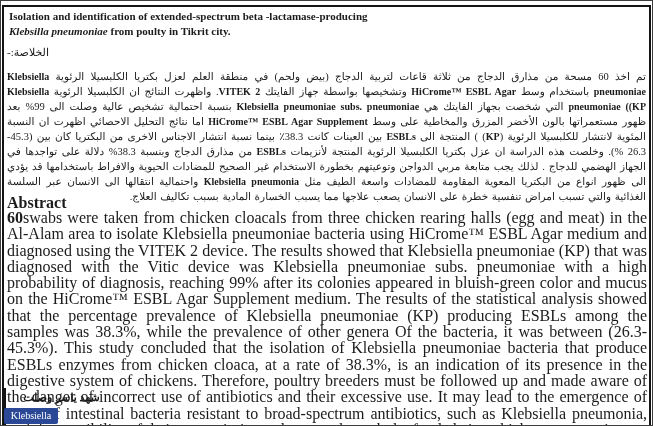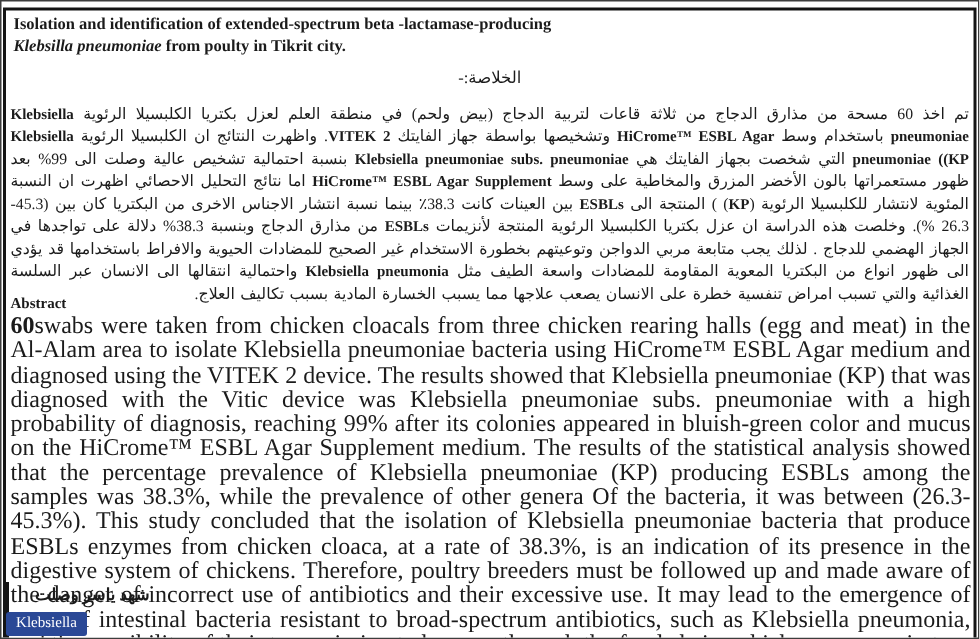--- a/index.html
+++ b/index.html
@@ -40,36 +40,36 @@
   .num-cell{
     width:25px;flex:0 0 25px;
     text-align:right;
     font-weight:bold;font-size:13px;line-height:16px;
     color:#14532d;
     padding-top:1px;
   }
   
   .ar-heading{
     position:absolute;top:45px;right:6px;left:6px;
-    direction:rtl;text-align:center;
+    direction:rtl;text-align:left;
     font-size:11px;line-height:13px;
   }
   .ar-body{
     position:absolute;top:58px;left:6px;right:6px;
     direction:rtl;
     text-align:justify;
     font-size:10.5px;line-height:15px;
     word-spacing:1px;
     margin-top:10px;
   }
   .ar-body .rb{font-size:10px;}
   
   .en-heading{
     position:absolute;top:195px;left:6px;
-    font-weight:bold;font-size:10px;line-height:14px;text-align:center;
+    font-weight:bold;font-size:16px;line-height:14px;text-align:center;
   }
   .en-body{
     position:absolute;top:209px;left:6px;right:5px;
     text-align:justify;
     font-size:16px;line-height:16.3px;
   }
   .rb{font-weight:bold;}
   .ri{font-style:italic;}
   
   .badge{

